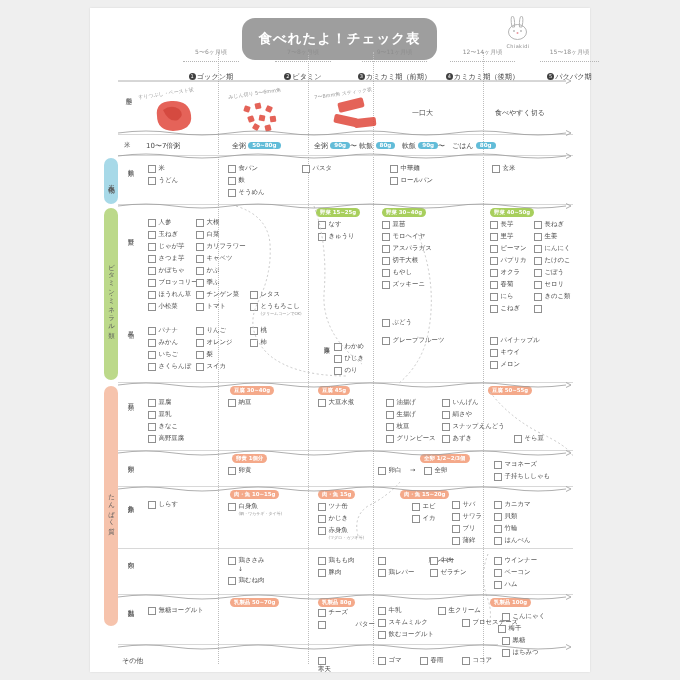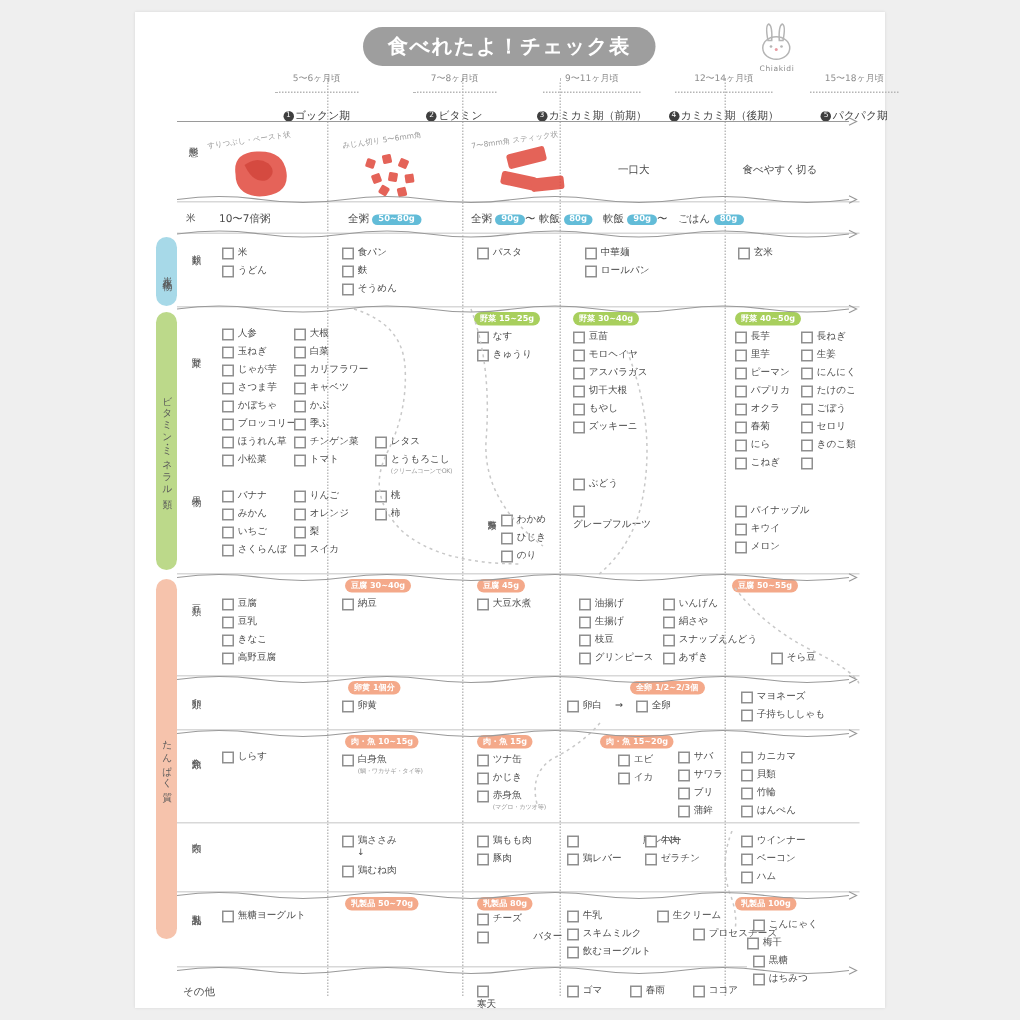--- a/index.html
+++ b/index.html
@@ -1,20 +1,20 @@
 <!DOCTYPE html>
 <html><head>
 <meta charset="utf-8">
 <style>
   html,body{margin:0;padding:0;background:#efefef;}
   body{width:680px;height:680px;overflow:hidden;font-family:"DejaVu Sans","Liberation Sans",sans-serif;}
   #sheet{position:absolute;left:90px;top:8px;width:500px;height:664px;background:#ffffff;
          box-shadow:0 0 2px rgba(0,0,0,.10);}
   
-  .title-wrap{position:absolute;left:152px;top:10px;width:195px;height:26px;background:#9e9e9e;
+  .title-wrap{position:absolute;left:152px;top:10px;width:195px;height:42px;background:#9e9e9e;
       border-radius:13px;display:flex;align-items:center;justify-content:center;}
   .title-wrap span{color:#fff;font-size:13.5px;font-weight:bold;letter-spacing:1px;}
   .logo{position:absolute;left:400px;top:6px;width:56px;height:38px;text-align:center;}
   .logo svg{display:block;margin:0 auto;}
   .logo .brand{font-size:5px;color:#8a8a8a;letter-spacing:.4px;margin-top:1px;}
   
   .stages{position:absolute;left:40px;top:40px;width:450px;height:32px;}
   .stage{position:absolute;top:0;text-align:center;}
   .stage .age{font-size:6px;color:#8d8d8d;display:block;}
   .stage .dash{display:block;height:3px;margin:1px auto 2px;border-bottom:1.5px dotted #b5b5b5;width:62%;}
@@ -163,21 +163,21 @@
       <span>食パン</span>
     </div>
   <div class="cb" style="left:138px;top:168px;">
       <i></i>
       <span>麩</span>
     </div>
   <div class="cb" style="left:138px;top:180px;">
       <i></i>
       <span>そうめん</span>
     </div>
-  <div class="cb" style="left:228px;top:156px;">
+  <div class="cb" style="left:212px;top:156px;">
       <i></i>
       <span>パスタ</span>
     </div>
   <div class="cb" style="left:300px;top:156px;">
       <i></i>
       <span>中華麺</span>
     </div>
   <div class="cb" style="left:300px;top:168px;">
       <i></i>
       <span>ロールパン</span>
@@ -403,21 +403,21 @@
       <span>桃</span>
     </div>
   <div class="cb" style="left:160px;top:330px;">
       <i></i>
       <span>柿</span>
     </div>
   <div class="cb" style="left:292px;top:310px;">
       <i></i>
       <span>ぶどう</span>
     </div>
-  <div class="cb" style="left:292px;top:328px;flex-direction:column;">
+  <div class="cb" style="left:292px;top:328px;">
       <i></i>
       <span>グレープフルーツ</span>
     </div>
   <div class="cb" style="left:400px;top:328px;">
       <i></i>
       <span>パイナップル</span>
     </div>
   <div class="cb" style="left:400px;top:340px;">
       <i></i>
       <span>キウイ</span>

